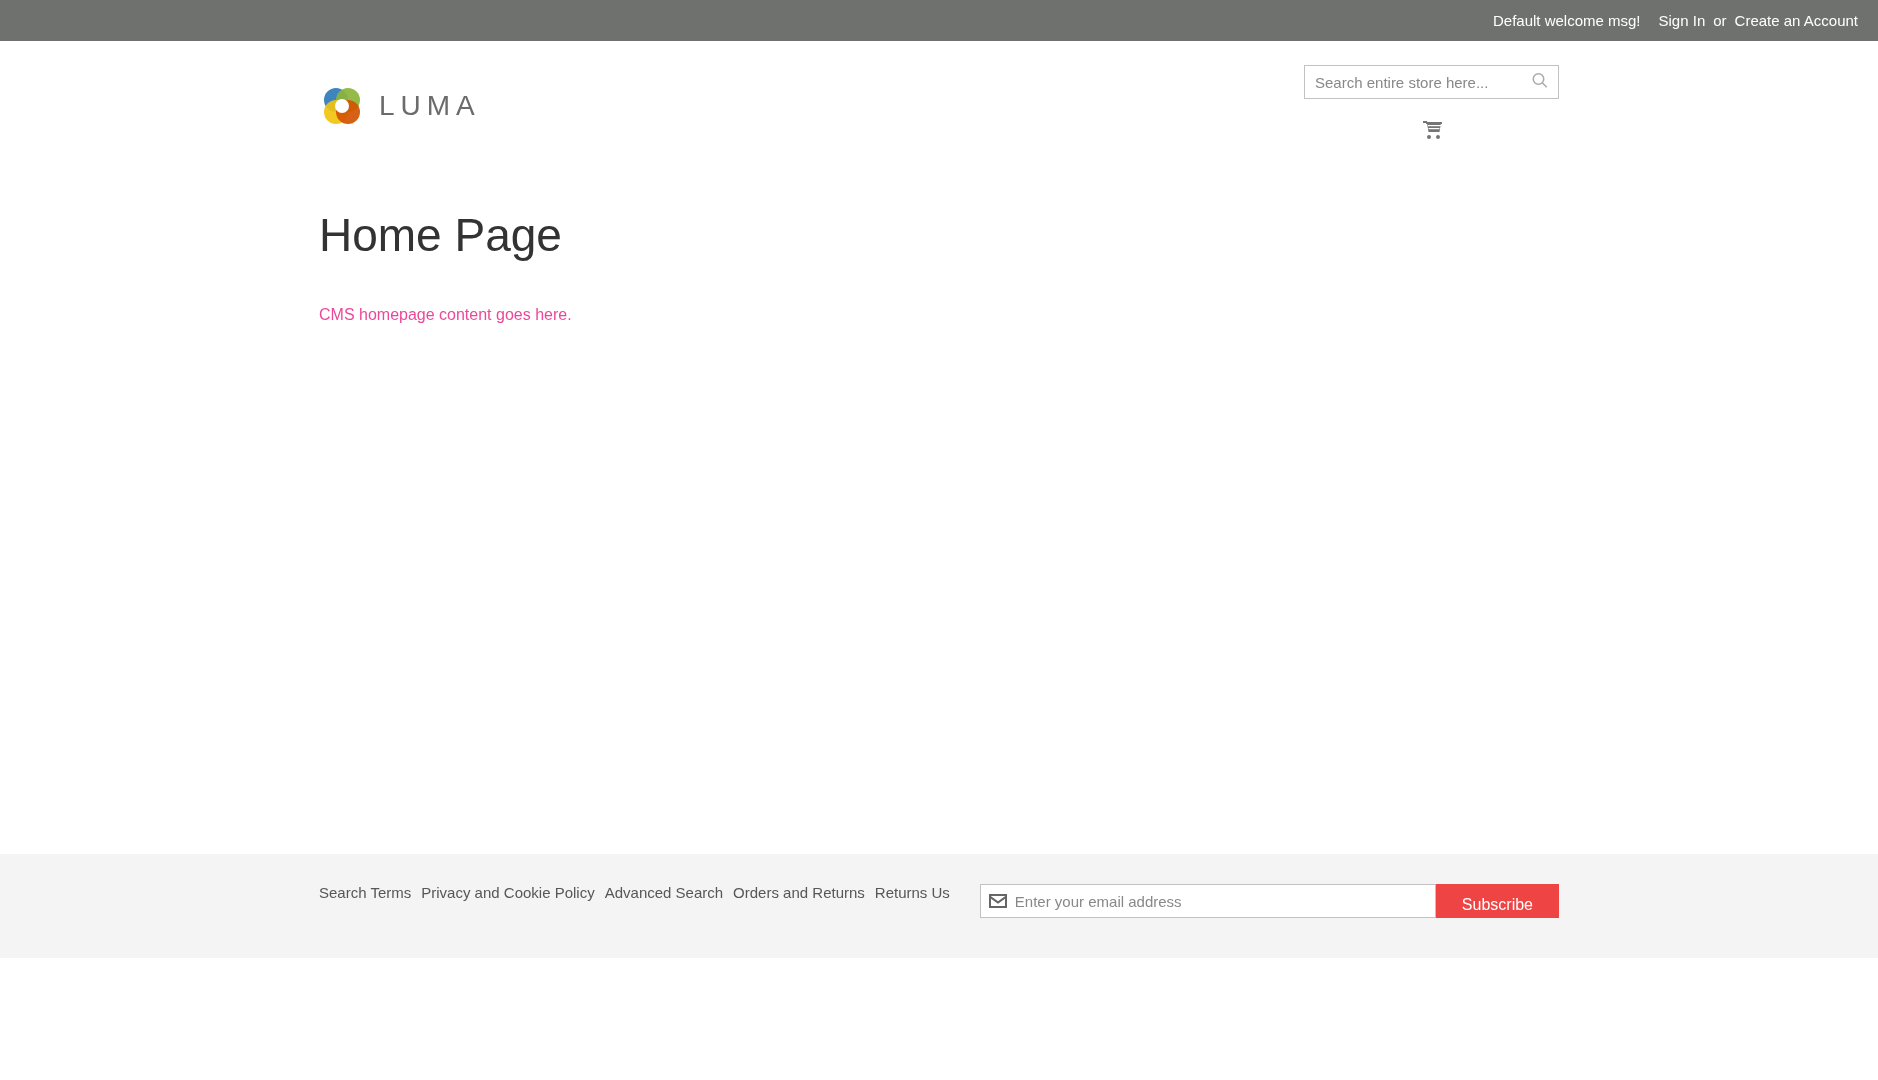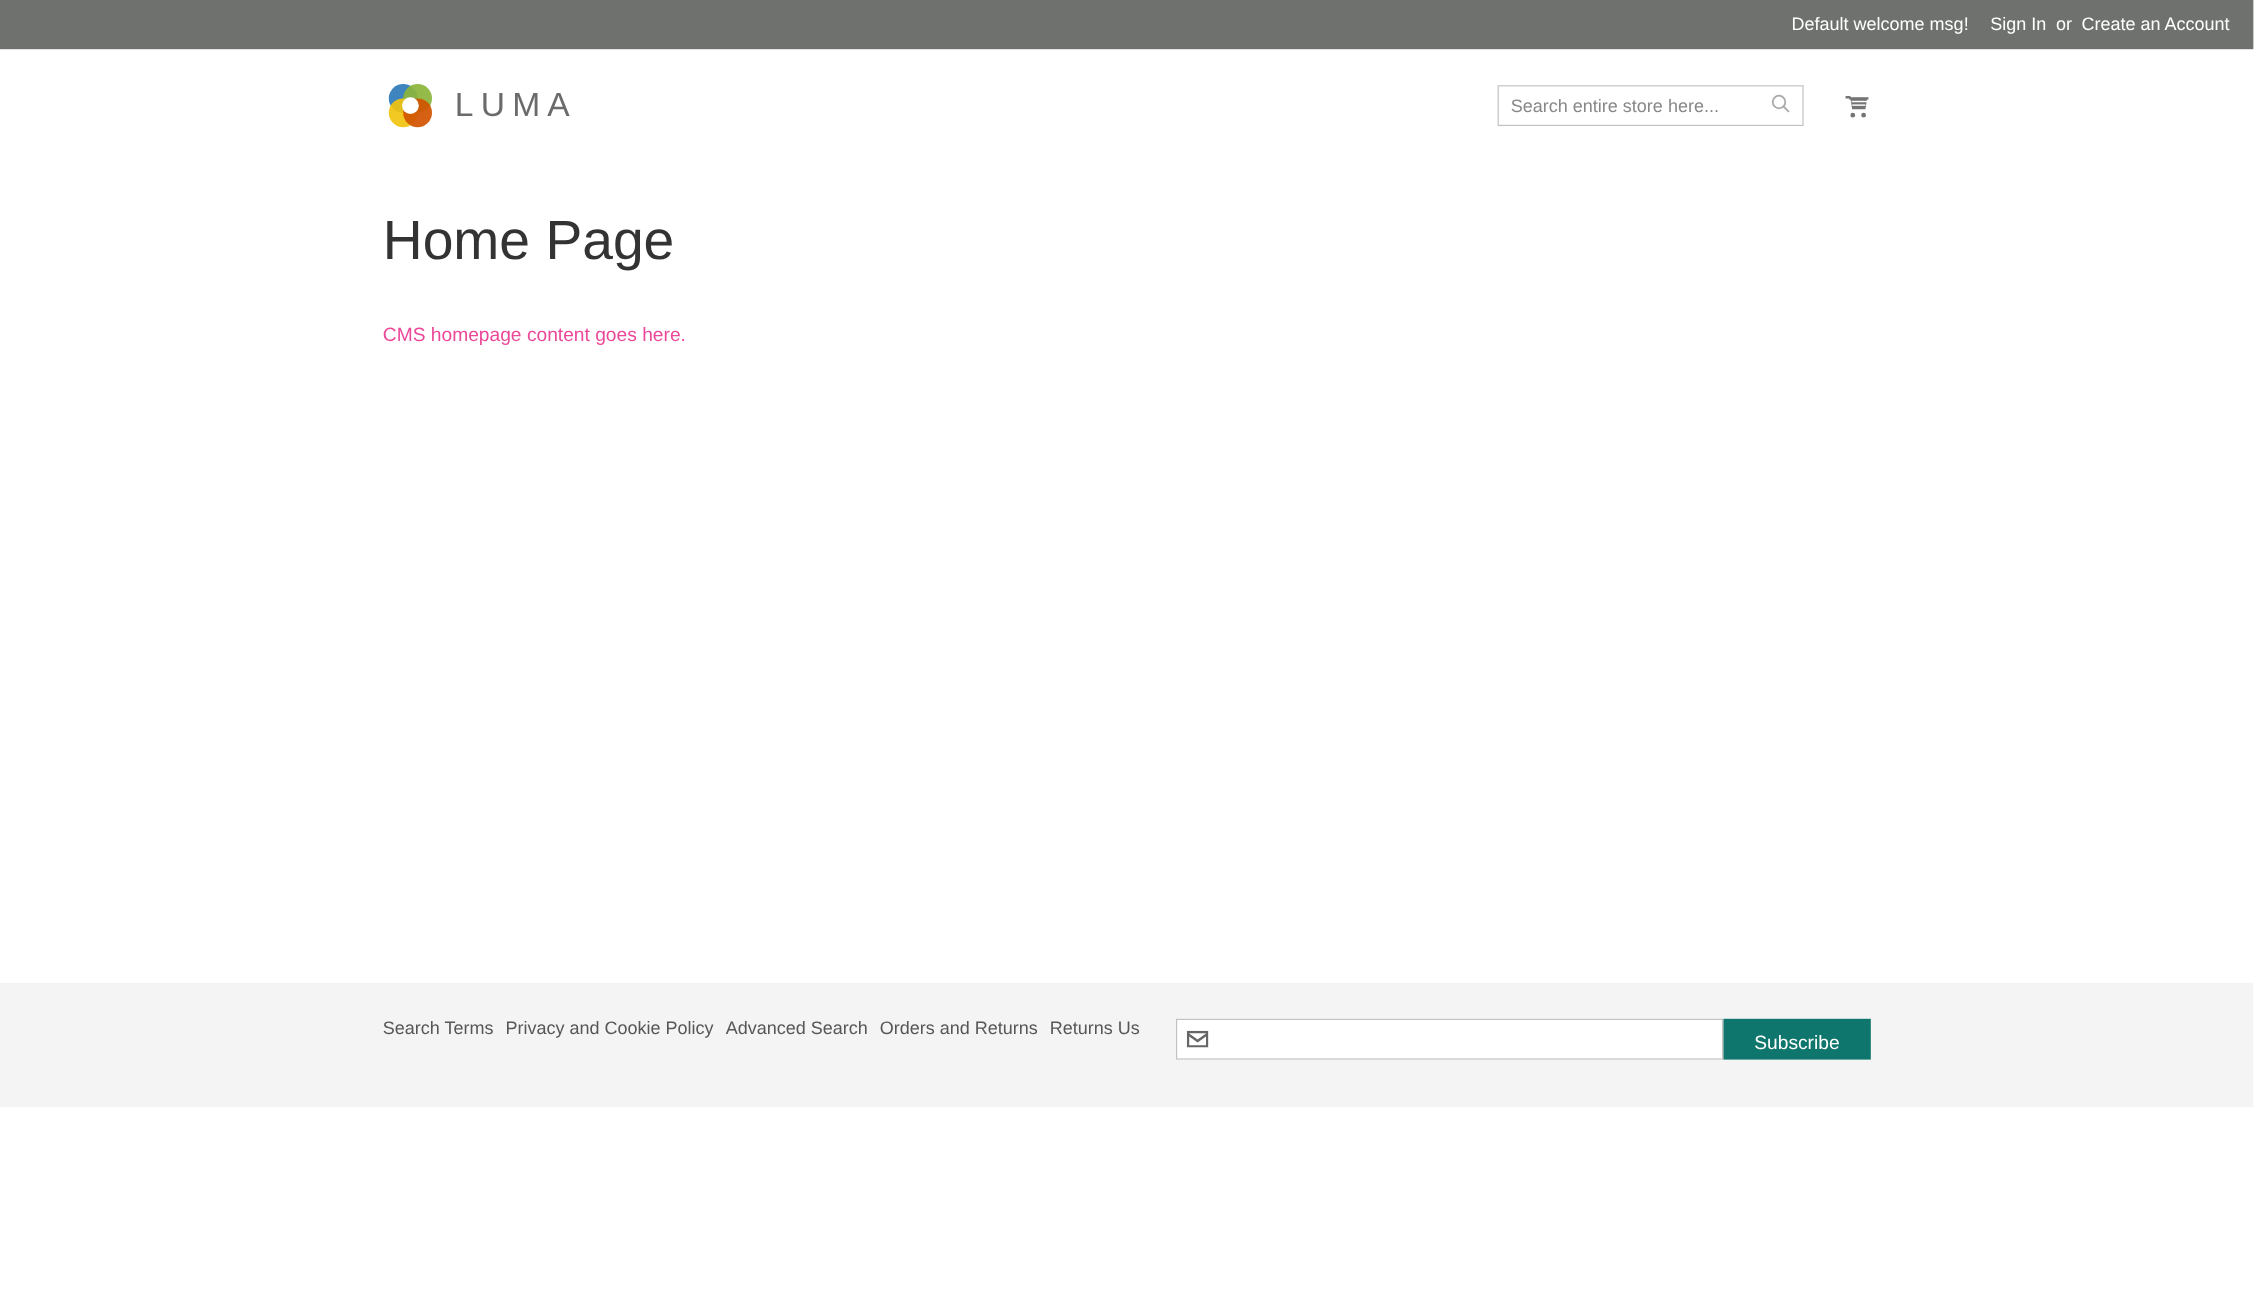--- a/index.html
+++ b/index.html
@@ -38,22 +38,23 @@
     .logo-mark { flex-shrink: 0; }
     .logo-text {
       font-size: 28px;
       font-weight: 500;
       letter-spacing: 6px;
       color: #6b6b6b;
       margin-left: 14px;
     }
     .header-right {
       display: flex;
-      align-items: flex-end;
-      gap: 32px;
+      align-items: center;
+      gap: 20px;
+      flex-direction: column;
     }
     .search-box {
       position: relative;
       width: 255px;
     }
     .search-box input {
       width: 100%;
       height: 34px;
       border: 1px solid #c2c2c2;
       padding: 0 36px 0 10px;
@@ -136,21 +137,21 @@
     .newsletter input {
       flex: 1;
       border: none;
       outline: none;
       font-size: 15px;
       height: 100%;
       padding-right: 8px;
     }
     .newsletter input::placeholder { color: #888; }
     .newsletter button.subscribe {
-      background: #0f766e;
+      background: #ef4444;
       color: #fff;
       border: none;
       font-size: 16px;
       padding: 12px 26px;
       cursor: pointer;
       height: 34px;
     }
   </style>
 </head>
 <body>
@@ -208,17 +209,18 @@
       <li><a href="#">Orders and Returns</a></li>
       <li><a href="#">Returns Us</a></li>
     </ul>
     <div class="newsletter">
       <div class="email-wrap">
         <span class="mail-icon">
           <svg width="18" height="14" viewBox="0 0 18 14" fill="currentColor">
             <path d="M0 0h18v14H0V0zm2 2v.3l7 5 7-5V2H2zm14 2.7l-7 5-7-5V12h14V4.7z"></path>
           </svg>
         </span>
+        <input type="email" placeholder="Enter your email address" style="">
       </div>
       <button class="subscribe">Subscribe</button>
     </div>
   </div>
 </div>
 
 </body></html>

